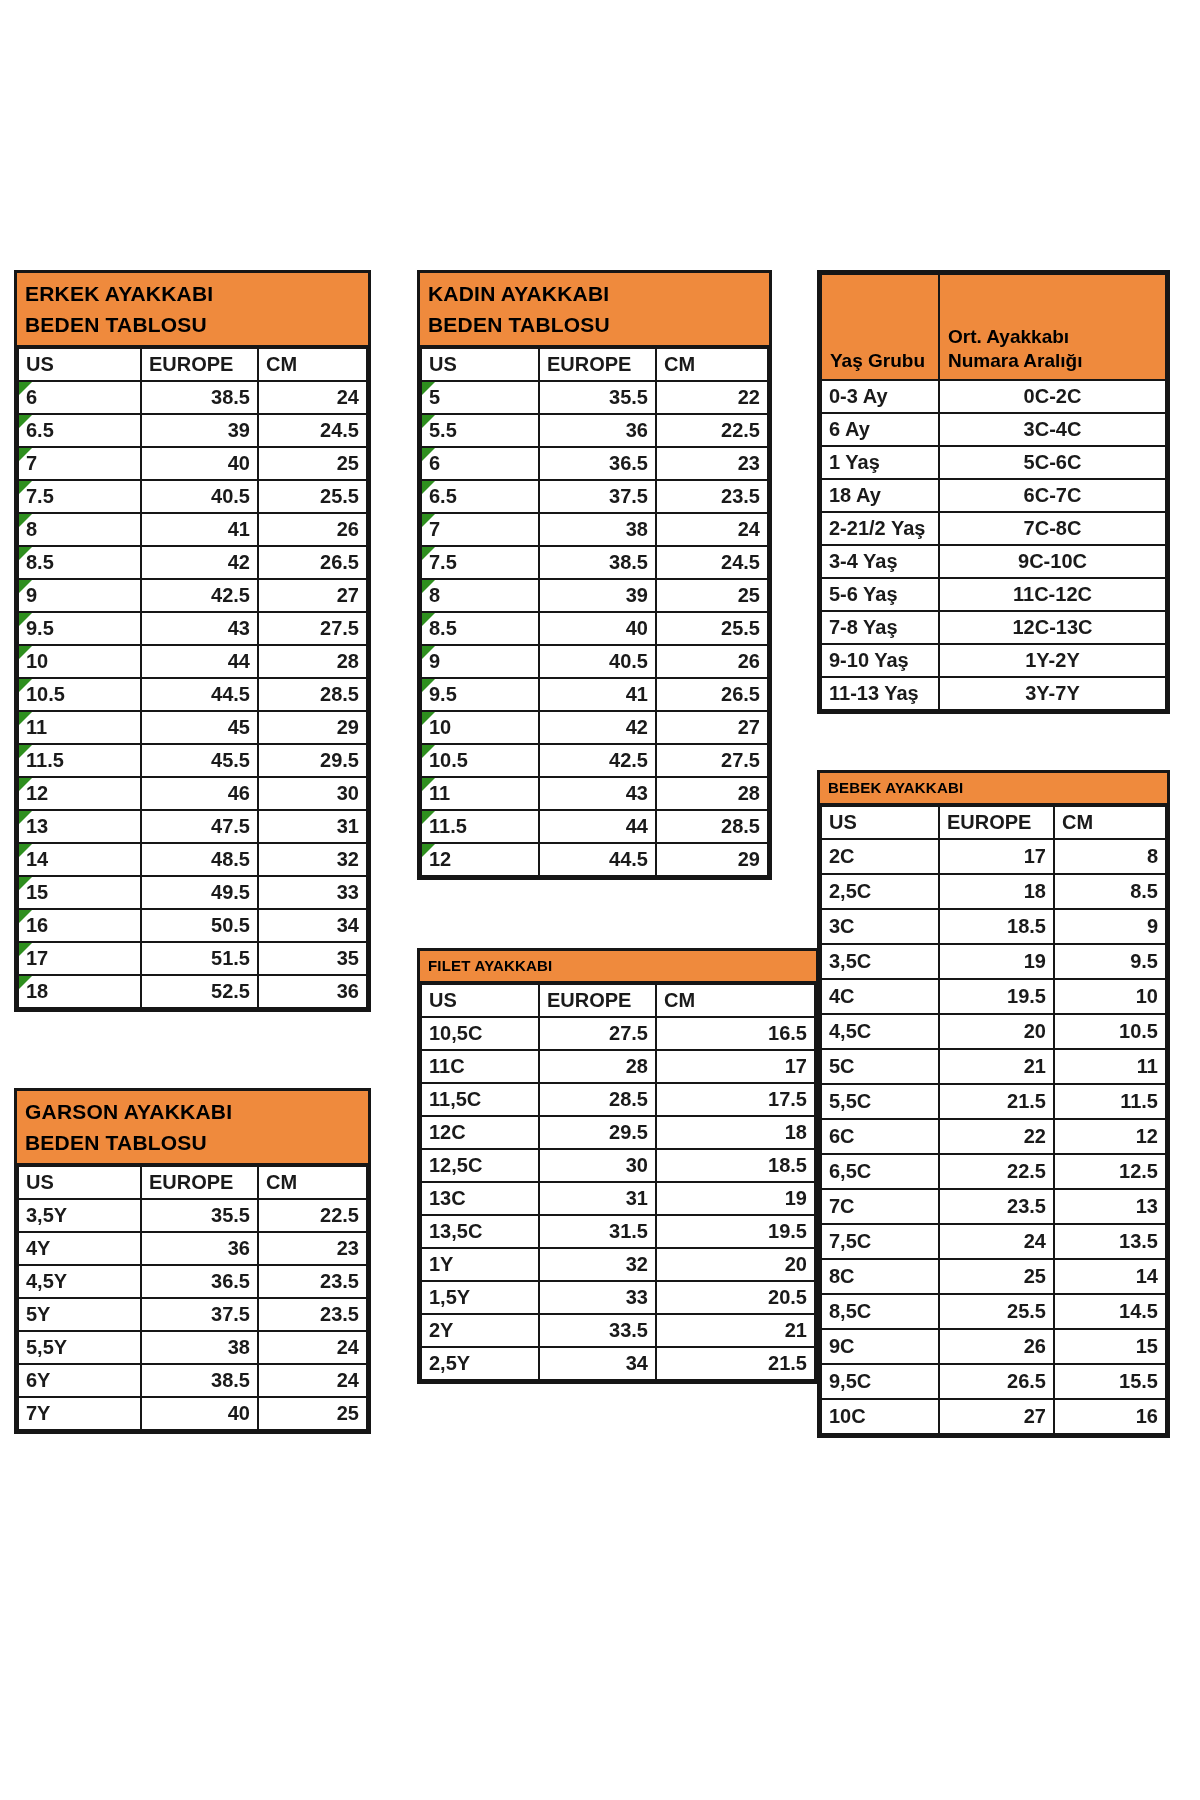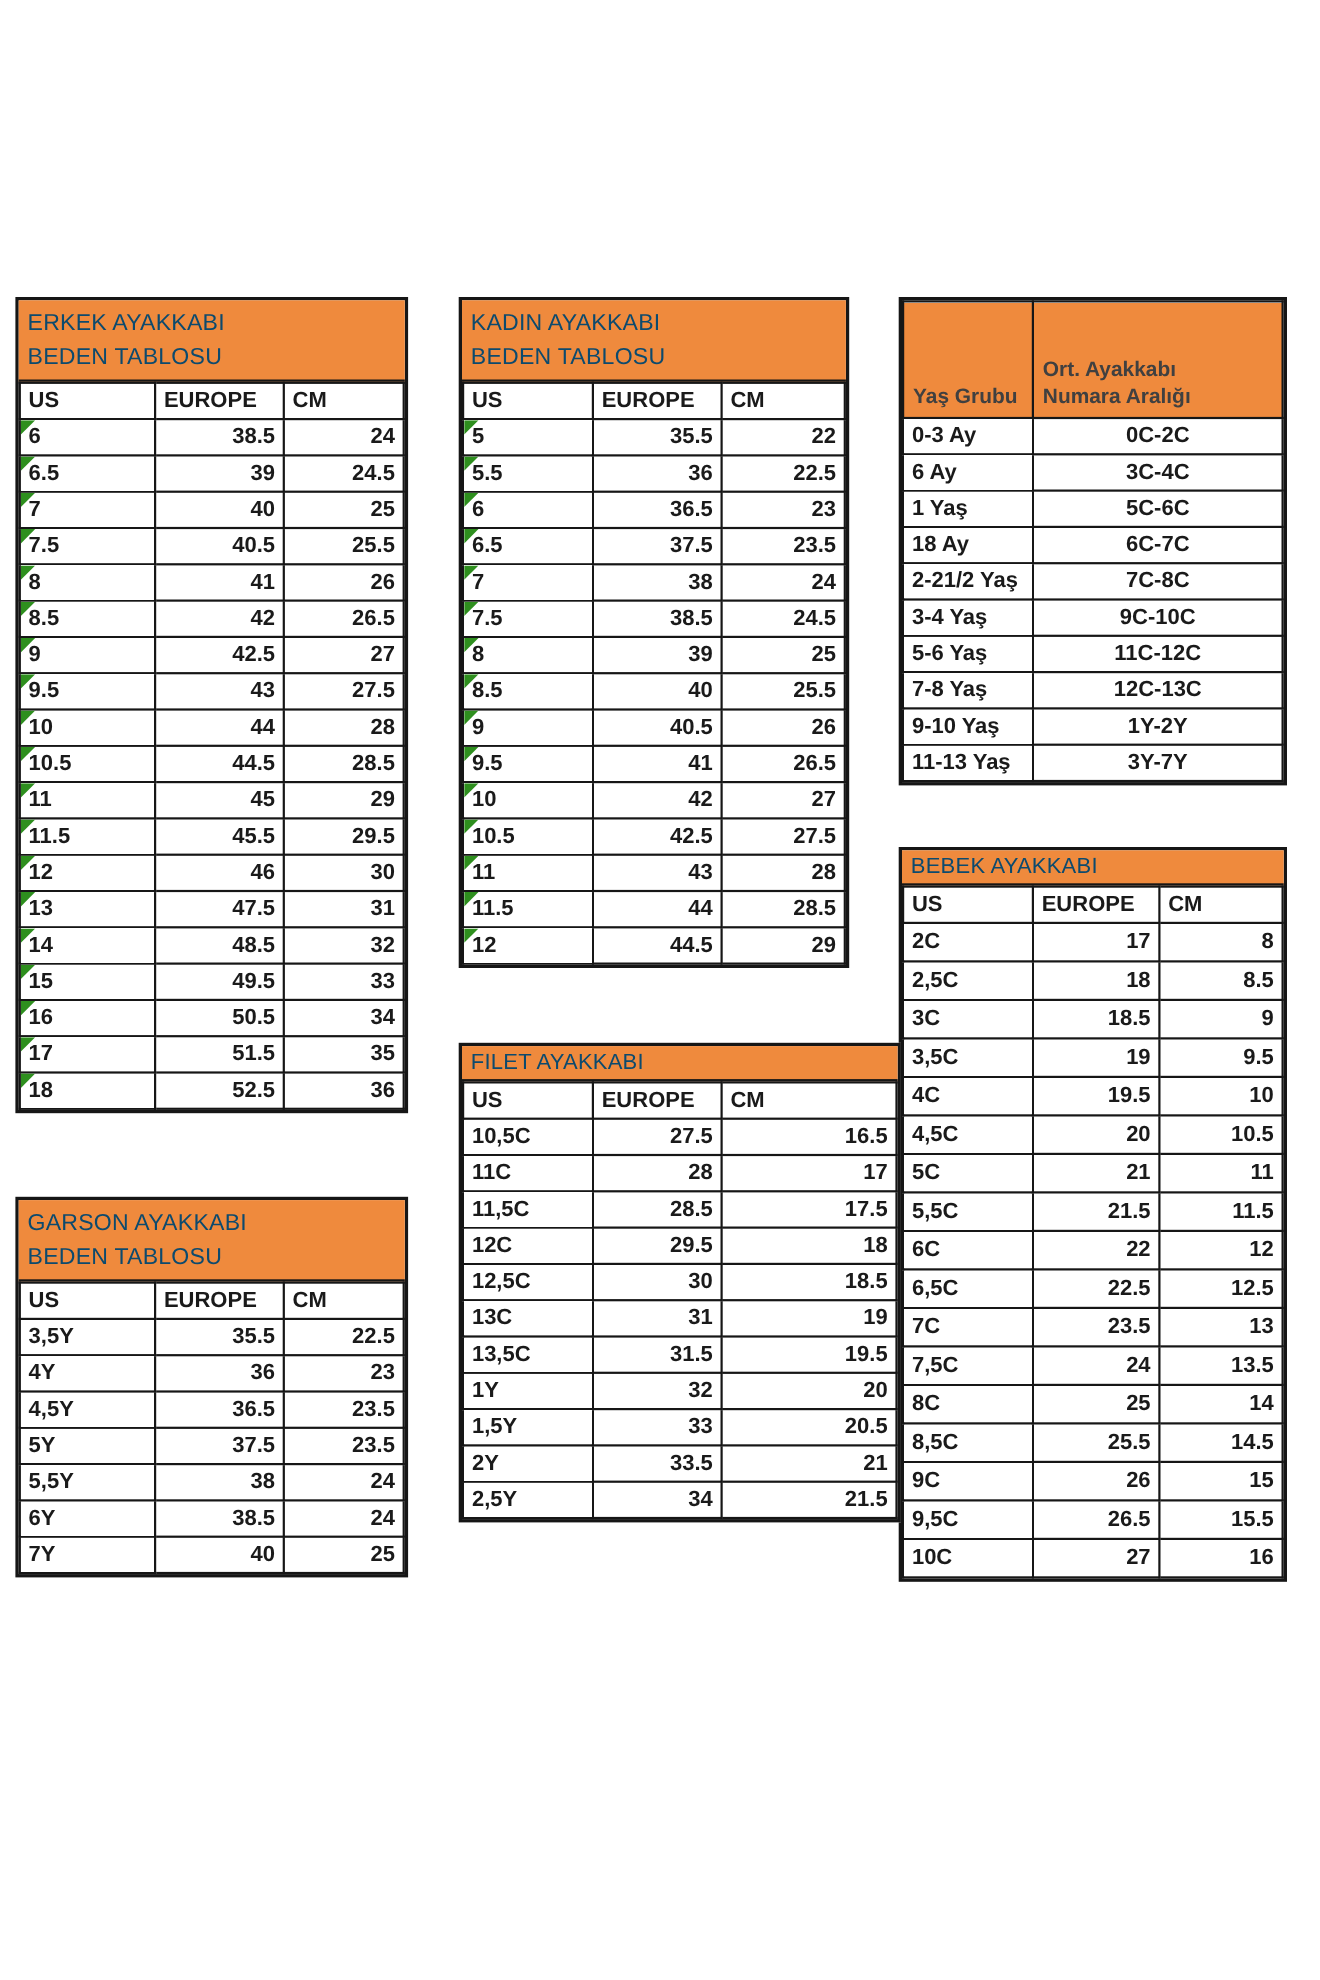--- a/index.html
+++ b/index.html
@@ -9,30 +9,30 @@
     font-family:"Liberation Sans", sans-serif;
     color:#1a1a1a;
   }
   .tbl {
     position:absolute;
     border:3px solid #161616;
     background:#ffffff;
   }
   .title {
     background:#EF8A3D;
-    color:#0c4a6e;
-    font-weight:normal;
+    color:#000000;
+    font-weight:bold;
     font-size:21px;
     line-height:31px;
     padding:5px 6px 5px 8px;
     border-bottom:2px solid #161616;
     letter-spacing:0.2px;
   }
   .title.single {
-    font-size:20px;
+    font-size:15px;
     line-height:26px;
     padding:2px 6px 2px 8px;
   }
   table { border-collapse:collapse; table-layout:fixed; width:100%; }
   th, td {
     border:2px solid #161616;
     font-size:20px;
     white-space:nowrap;
     overflow:hidden;
     font-weight:bold;
@@ -48,21 +48,21 @@
   td.al-left  { text-align:left; position:relative; }
   td.al-right { text-align:right; }
   td.al-center{ text-align:center;margin-top:20px; }
   .tri {
     position:absolute; left:0; top:0; width:0; height:0;
     border-top:13px solid #2E8F1E;
     border-right:13px solid transparent;
   }
   th.yas-th {
     background:#EF8A3D;
-    color:#404040;
+    color:#000000;
     vertical-align:bottom;
     font-size:19px;
     line-height:24px;
     height:106px;
     padding:0 4px 6px 8px;
   }
 </style>
 </head>
 <body>
 

